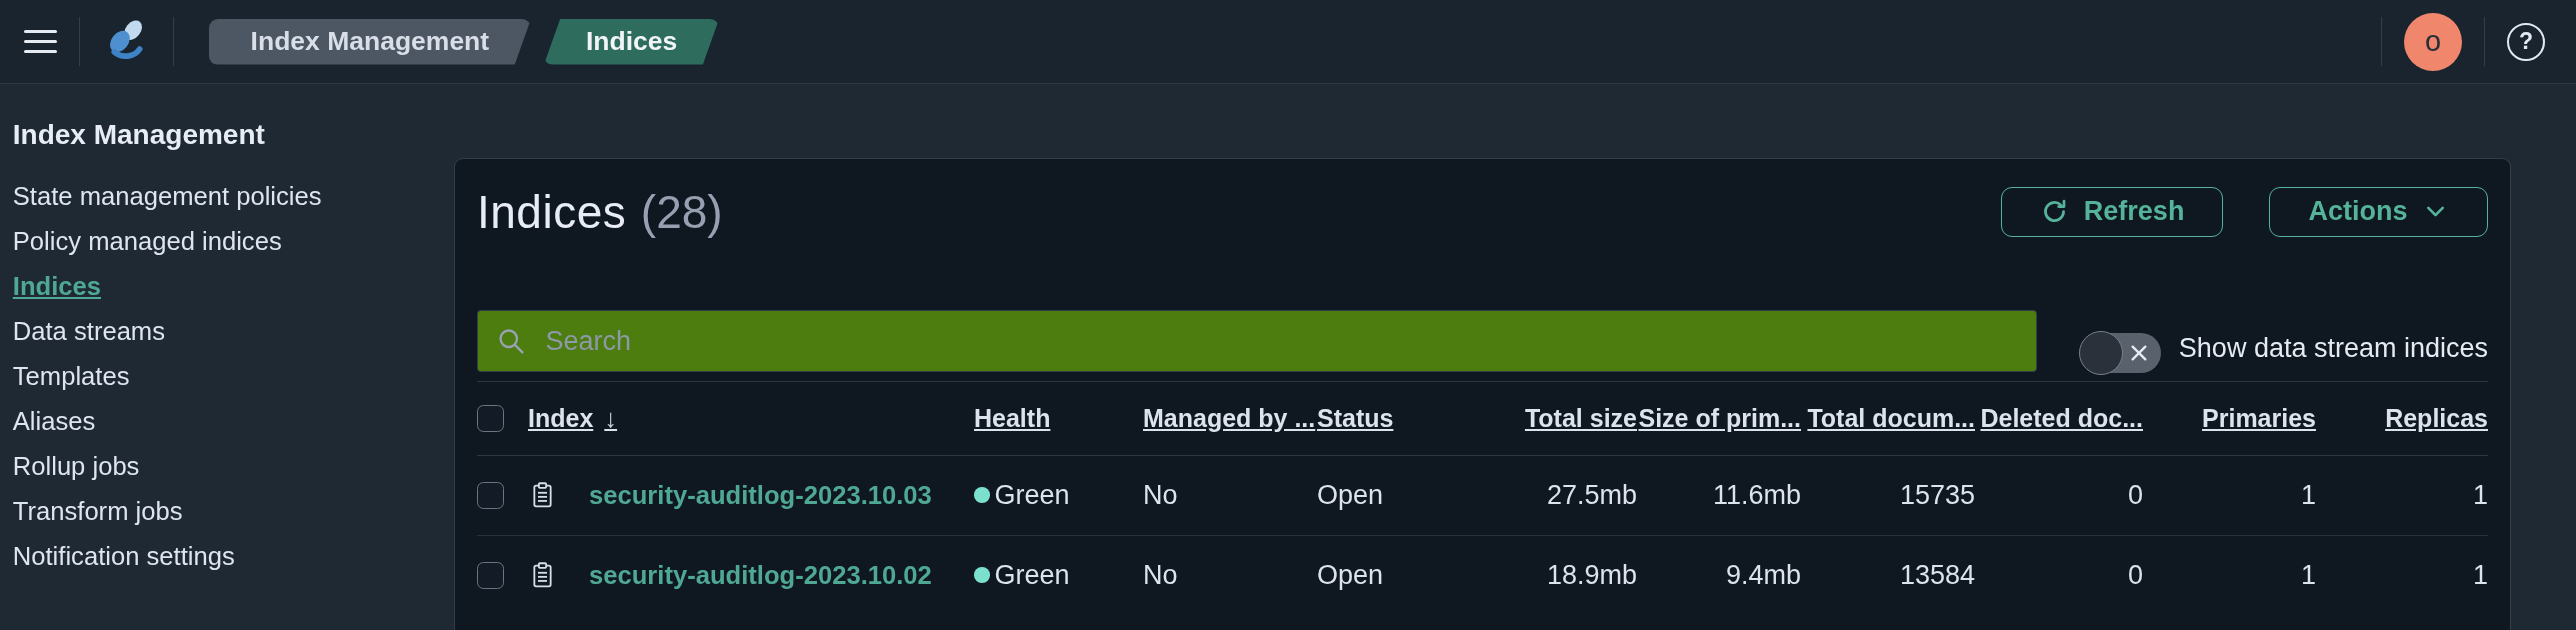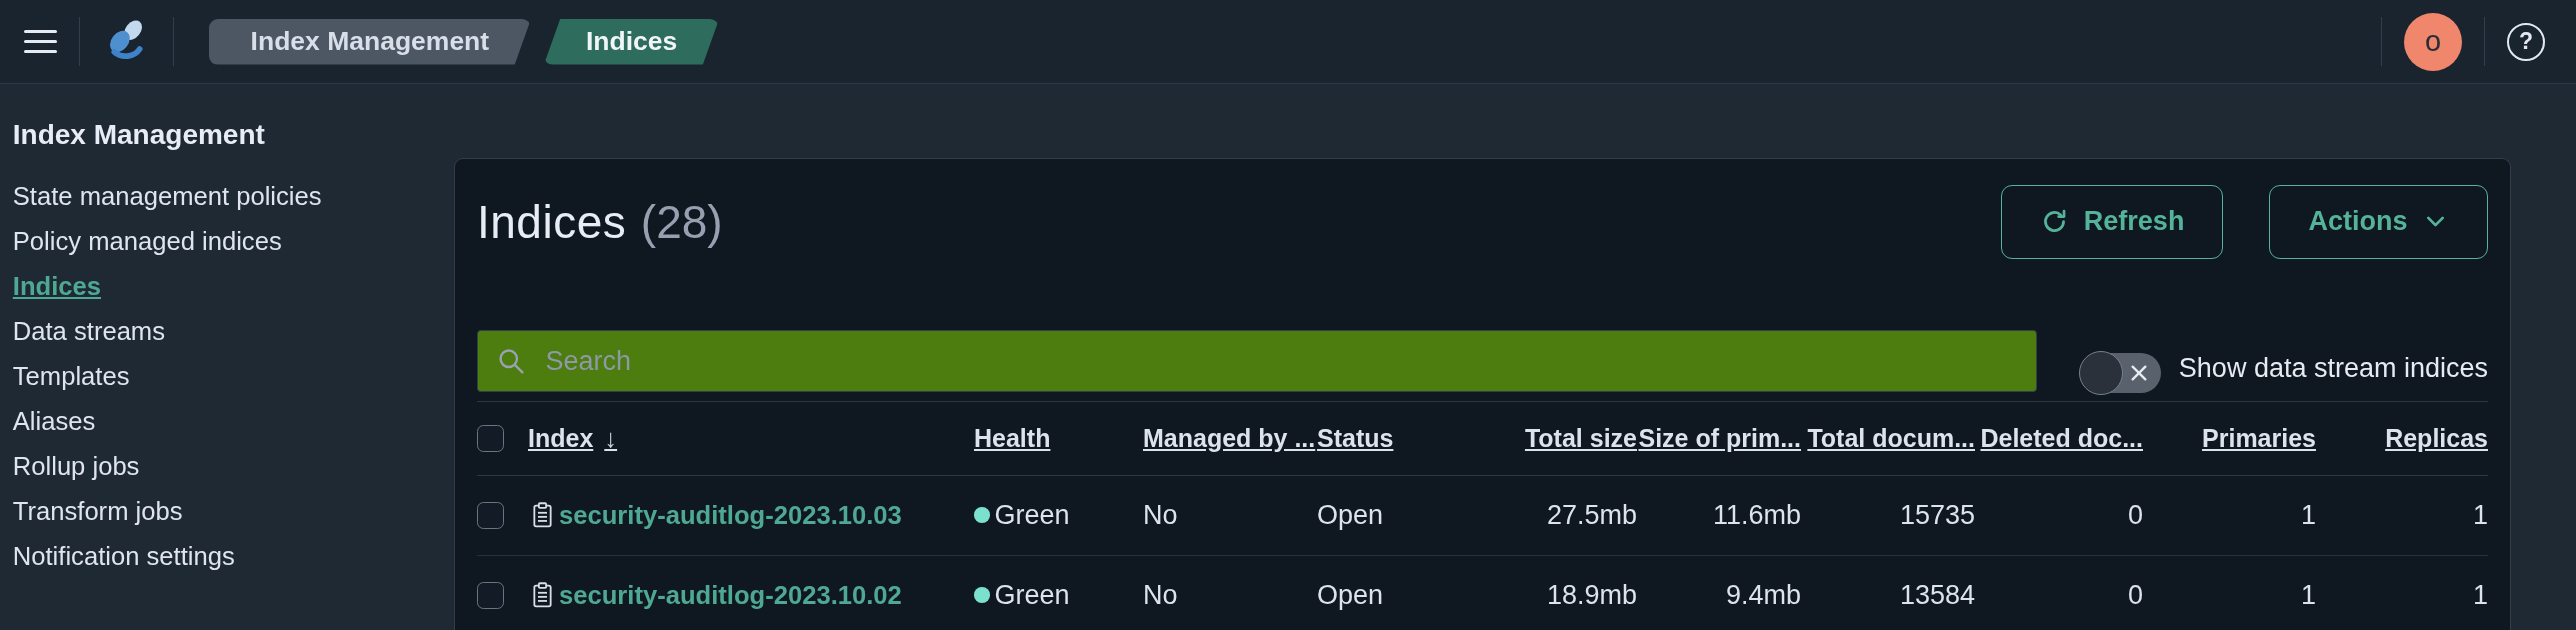--- a/index.html
+++ b/index.html
@@ -34,21 +34,21 @@
   .nav li{height:45px;font-size:25.6px;color:#DFE5EF;cursor:pointer;}
   .nav li.active a{color:#4FA893;font-weight:bold;text-decoration:underline;}
   .nav a{color:inherit;text-decoration:none;}
   
   .panel{flex:1;margin:74px 65px 0 0;background:#0F1721;border:0.9px solid #333E4D;border-bottom:none;
     border-radius:9px 9px 0 0;box-sizing:border-box;padding:25.6px 22px 0 22px;}
   .title-row{display:flex;align-items:center;margin-bottom:71px;}
   .page-title{font-size:46px;font-weight:400;color:#E8EDF5;letter-spacing:0.5px;}
   .count{font-size:46px;font-weight:300;color:#96A0B0;margin-left:14.6px;}
   .title-buttons{margin-left:auto;display:flex;align-items:center;gap:46px;}
-  .btn{height:74px;border-radius:11px;font-size:27px;font-weight:bold;display:flex;align-items:center;
+  .btn{height:50px;border-radius:11px;font-size:27px;font-weight:bold;display:flex;align-items:center;
     justify-content:center;padding:0 38px;box-sizing:border-box;cursor:pointer;font-family:inherit;gap:14.6px;}
   .btn.outline{border:1.8px solid #54B399;color:#54B399;background:transparent;}
   .btn.fill{background:#4C9D8C;color:#0E1A24;border:none;}
   
   .search-row{display:flex;align-items:center;}
   .search-box{flex:1;height:62px;background:#4d7c0f;border:0.9px solid #323E4C;border-radius:3.7px;
     display:flex;align-items:center;padding:0 18px;box-sizing:border-box;}
   .search-box input{flex:1;background:transparent;border:none;outline:none;color:#E0E6F0;font-size:27px;
     font-family:inherit;margin-left:16.4px;}
   .search-box input::placeholder{color:#8E99A8;}
@@ -64,21 +64,21 @@
     align-items:center;}
   .thead{height:73px;margin-top:8px;border-top:0.9px solid #2B3744;border-bottom:0.9px solid #2B3744;
     color:#DCE3ED;font-weight:bold;font-size:25px;text-decoration:underline;}
   .trow{height:79px;border-bottom:0.9px solid #263140;font-size:27px;color:#DCE3ED;}
   .trow:last-child{border-bottom:none;}
   .num{text-align:right;}
   .cb{width:27px;height:27px;border:1.8px solid #6B7580;border-radius:6.4px;background:#121B26;
     box-sizing:border-box;cursor:pointer;}
   .index-head{display:flex;align-items:center;gap:11px;cursor:pointer;}
   .sort-arrow{font-size:25.6px;color:#C9D1DD;font-weight:400;}
-  .index-cell{display:flex;align-items:center;gap:2px;}
+  .index-cell{display:flex;align-items:center;gap:32px;}
   .index-link{color:#4FA893;font-weight:bold;font-size:25.6px;text-decoration:none;cursor:pointer;}
   .health-cell{display:flex;align-items:center;gap:5px;}
   .dot{width:15.5px;height:15.5px;border-radius:50%;background:#7CE0CF;flex:none;}
   .col-h{cursor:pointer;}
 </style>
 </head>
 <body>
 
 <header class="topbar">
   <div class="menu-btn">

